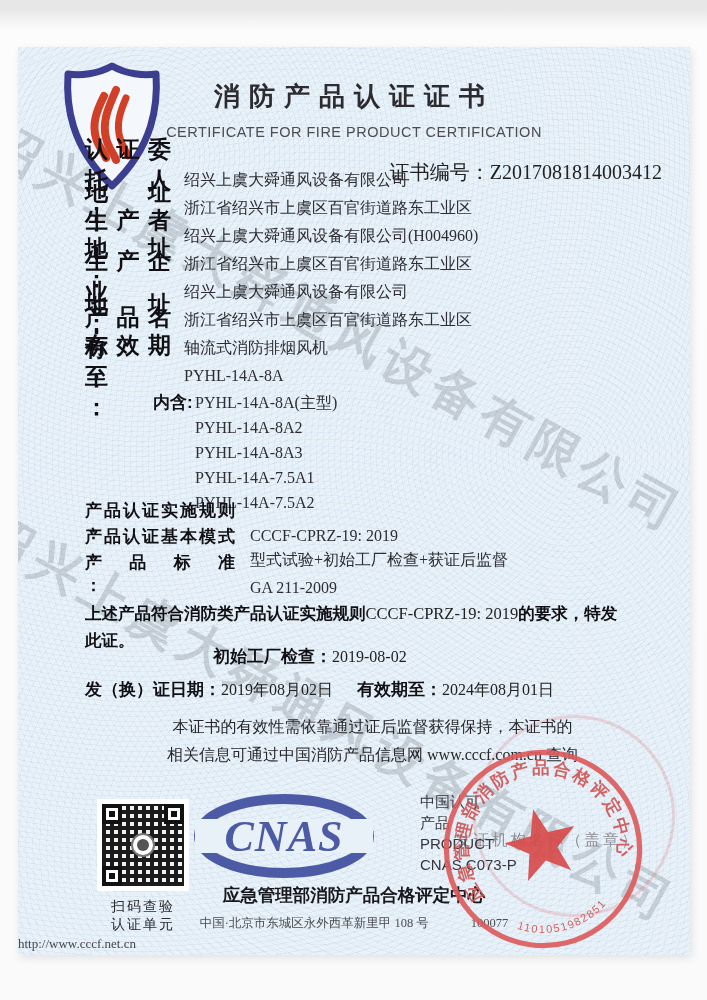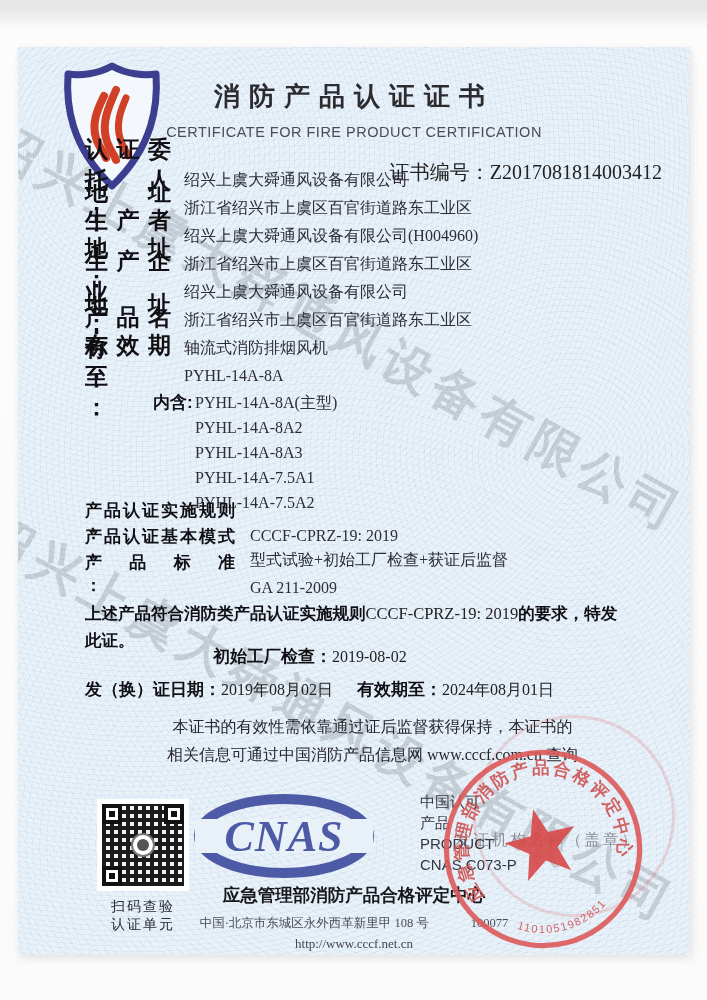--- a/index.html
+++ b/index.html
@@ -87,21 +87,21 @@
   .seal{position:absolute;left:420px;top:697px;width:210px;height:210px;z-index:5;
     transform:rotate(-14deg);opacity:.9;}
   .seal-ghost{position:absolute;left:455px;top:668px;width:196px;height:196px;z-index:1;
     border:3px solid rgba(216,92,92,.20);border-radius:50%;}
 
   .footer-org{position:absolute;left:0;width:100%;top:836px;z-index:2;text-align:center;
     font-family:"Liberation Sans",sans-serif;font-weight:bold;font-size:17.5px;color:#17171c;}
   .footer-addr{position:absolute;left:0;width:100%;top:868px;z-index:2;text-align:center;
     font-size:12.5px;color:#4c4c52;}
   .footer-addr .pc{margin-left:42px;}
-  .footer-url{position:absolute;left:0;width:100%;top:889px;z-index:2;text-align:center;
+  .footer-url{position:absolute;left:0;width:100%;top:889px;z-index:2;text-align:left;
     font-size:13px;color:#46464c;}
 </style>
 </head>
 <body>
 
 <div class="scan">
   <div class="page">
 
     <div class="wm wm1">绍兴上虞大舜通风设备有限公司</div>
     <div class="wm wm2">绍兴上虞大舜通风设备有限公司</div>

